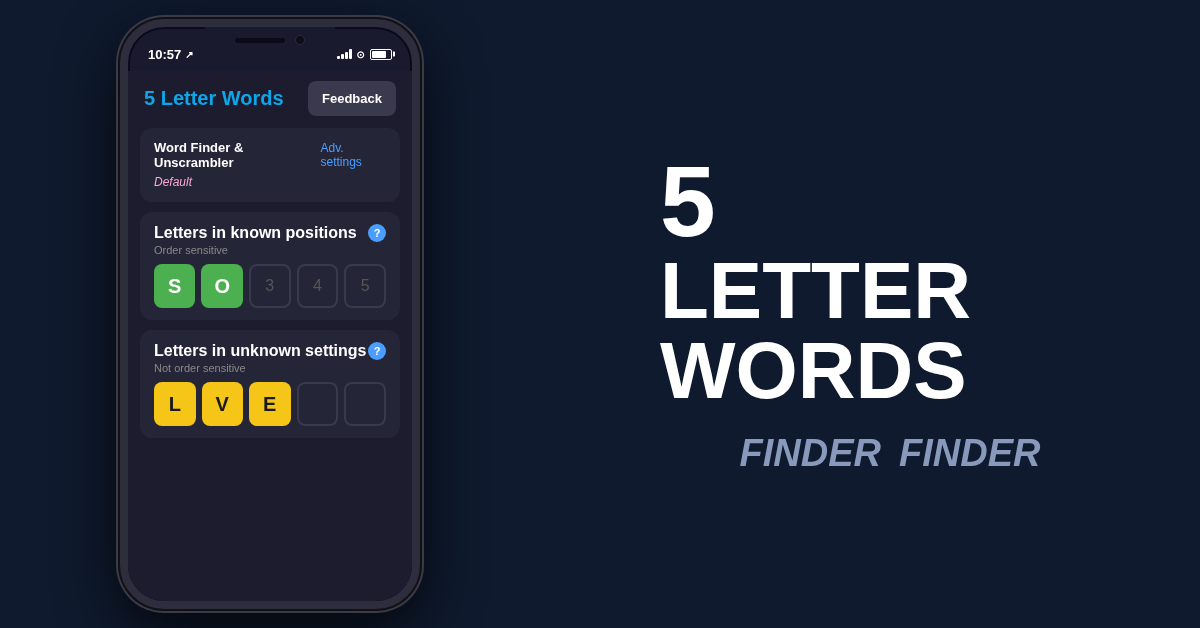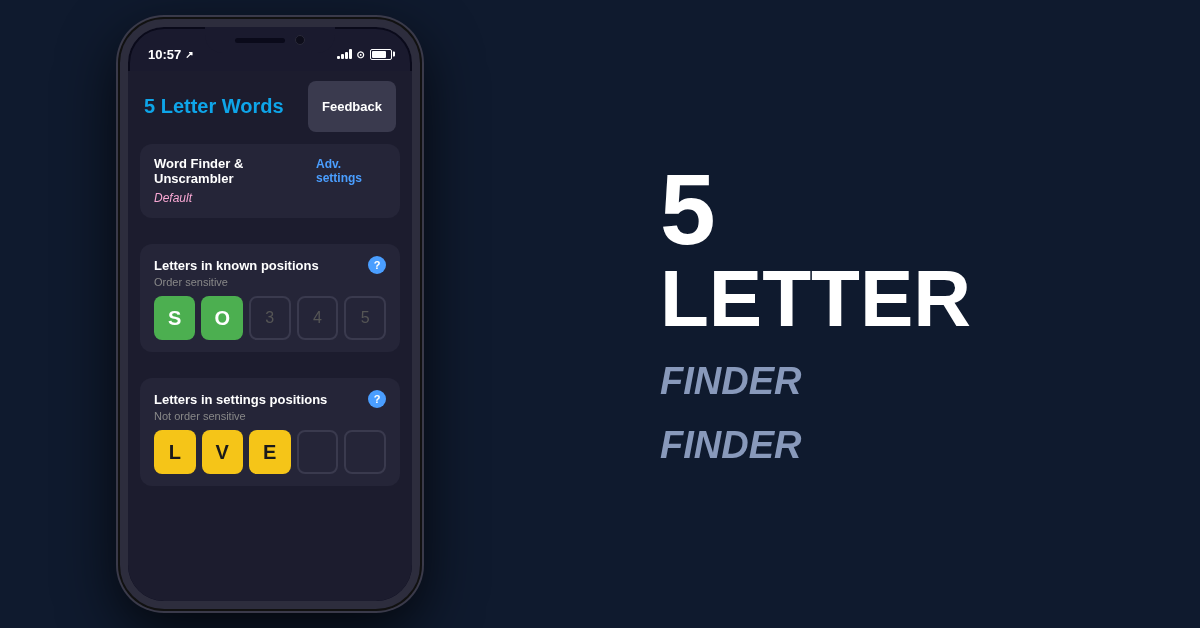--- a/index.html
+++ b/index.html
@@ -179,32 +179,32 @@
       font-size: 20px;
       font-weight: 700;
       color: #0ea5e9;
     }
 
     .feedback-btn {
       background: #3a3a4e;
       color: #fff;
       border: none;
       border-radius: 8px;
-      padding: 18px 14px;
+      padding: 10px 14px;
       font-size: 13px;
       font-weight: 600;
       cursor: pointer;
     }
 
     .app-body {
       flex: 1;
       padding: 0 12px;
       display: flex;
       flex-direction: column;
-      gap: 16px;
+      gap: 0;
       overflow: hidden;
     }
 
     
     .section-card {
       background: #252538;
       border-radius: 12px;
       padding: 12px 14px;
       margin-bottom: 10px;
     }
@@ -218,21 +218,21 @@
 
     .section-title {
       font-size: 13px;
       font-weight: 700;
       color: #fff;
     }
 
     .section-link {
       font-size: 12px;
       color: #4a9eff;
-      font-weight: 700;
+      font-weight: 400;
     }
 
     .section-subtitle {
       font-size: 12px;
       color: #f9a8d4;
       font-style: italic;
     }
 
     
     .letters-section {
@@ -243,21 +243,21 @@
     }
 
     .letters-header {
       display: flex;
       align-items: center;
       justify-content: space-between;
       margin-bottom: 2px;
     }
 
     .letters-title {
-      font-size: 13px;
+      font-size: 16px;
       font-weight: 700;
       color: #fff;
     }
 
     .help-icon {
       width: 18px;
       height: 18px;
       background: #4a9eff;
       border-radius: 50%;
       display: flex;
@@ -327,22 +327,22 @@
       color: #fff;
       line-height: 1;
     }
 
     .big-words {
       margin-bottom: 20px;
     }
 
     .sub-words {
       display: flex;
-      flex-direction: column;
       gap: 18px;
+      justify-content: center;
     }
 
     .sub-word {
       font-size: 38px;
       font-weight: 700;
       color: #8899bb;
       font-style: italic;
       line-height: 1.2;
     }
   </style>
@@ -403,41 +403,42 @@
               <div class="letter-tile tile-green">S</div>
               <div class="letter-tile tile-green">O</div>
               <div class="letter-tile tile-empty">3</div>
               <div class="letter-tile tile-empty">4</div>
               <div class="letter-tile tile-empty">5</div>
             </div>
           </div>
 
           <div class="letters-section">
             <div class="letters-header">
-              <span class="letters-title">Letters in settings positions</span>
+              <span class="letters-title">Letters in unknown settings</span>
               <div class="help-icon">?</div>
             </div>
             <div class="letters-subtitle">Not order sensitive</div>
             <div class="letter-tiles">
               <div class="letter-tile tile-yellow">L</div>
               <div class="letter-tile tile-yellow">V</div>
               <div class="letter-tile tile-yellow">E</div>
               <div class="letter-tile tile-empty"></div>
               <div class="letter-tile tile-empty"></div>
             </div>
           </div>
         </div>
       </div>
     </div>
   </div>
 
   <div class="text-section">
     <div class="big-words">
       <div class="big-number">5</div>
       <div class="big-word">LETTER</div>
+      <div class="big-word">WORDS</div>
     </div>
     <div class="sub-words">
       <span class="sub-word">FINDER</span>
       <span class="sub-word">FINDER</span>
     </div>
   </div>
 
 </div>
 
 </body></html>

